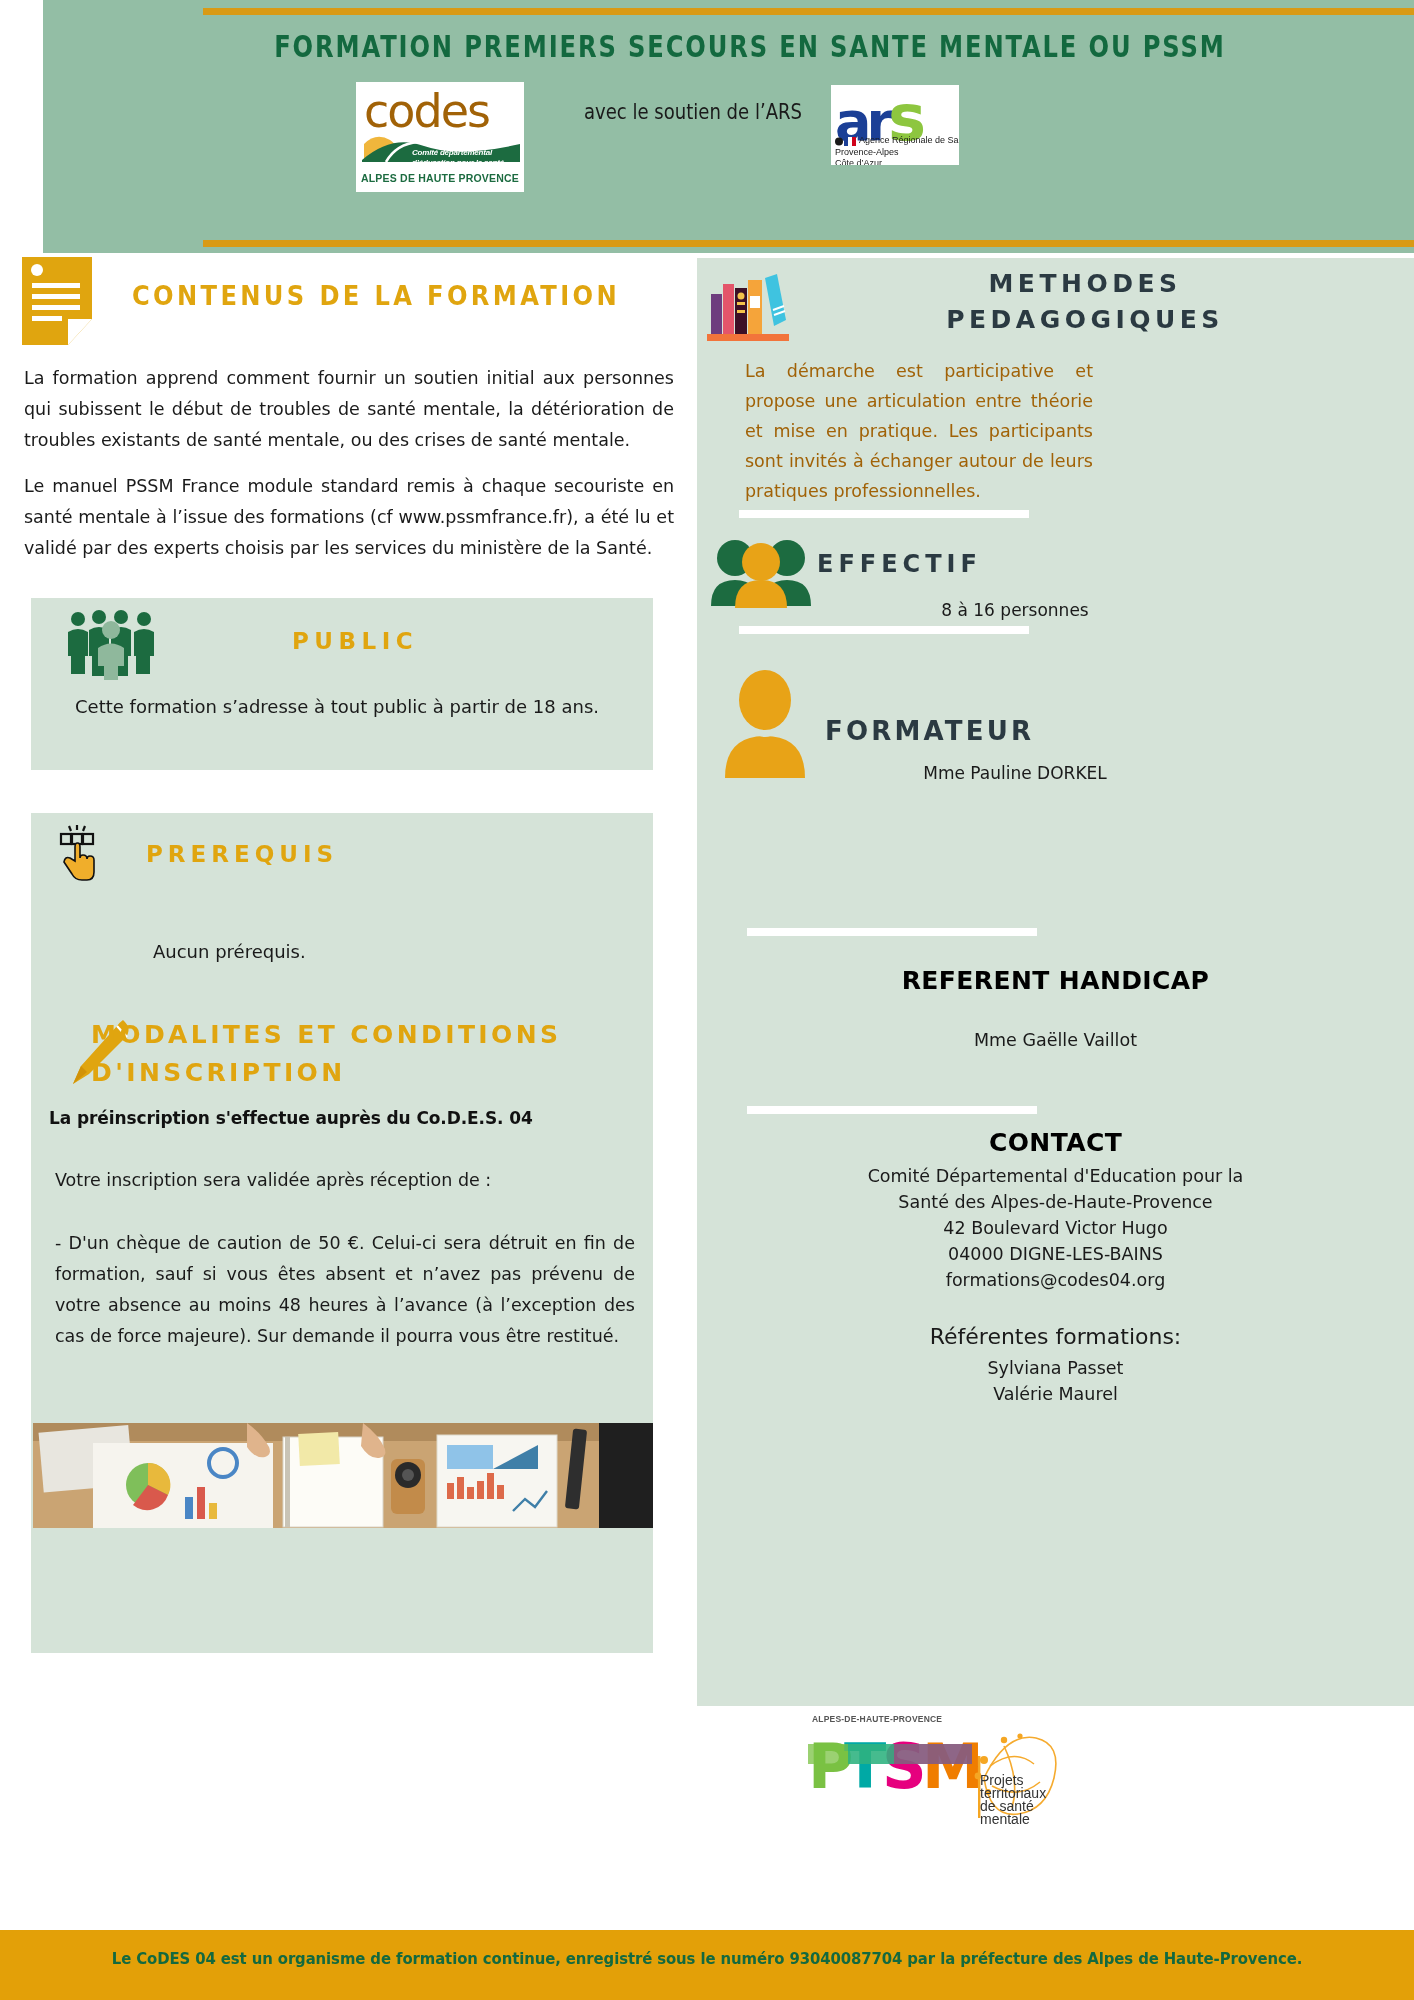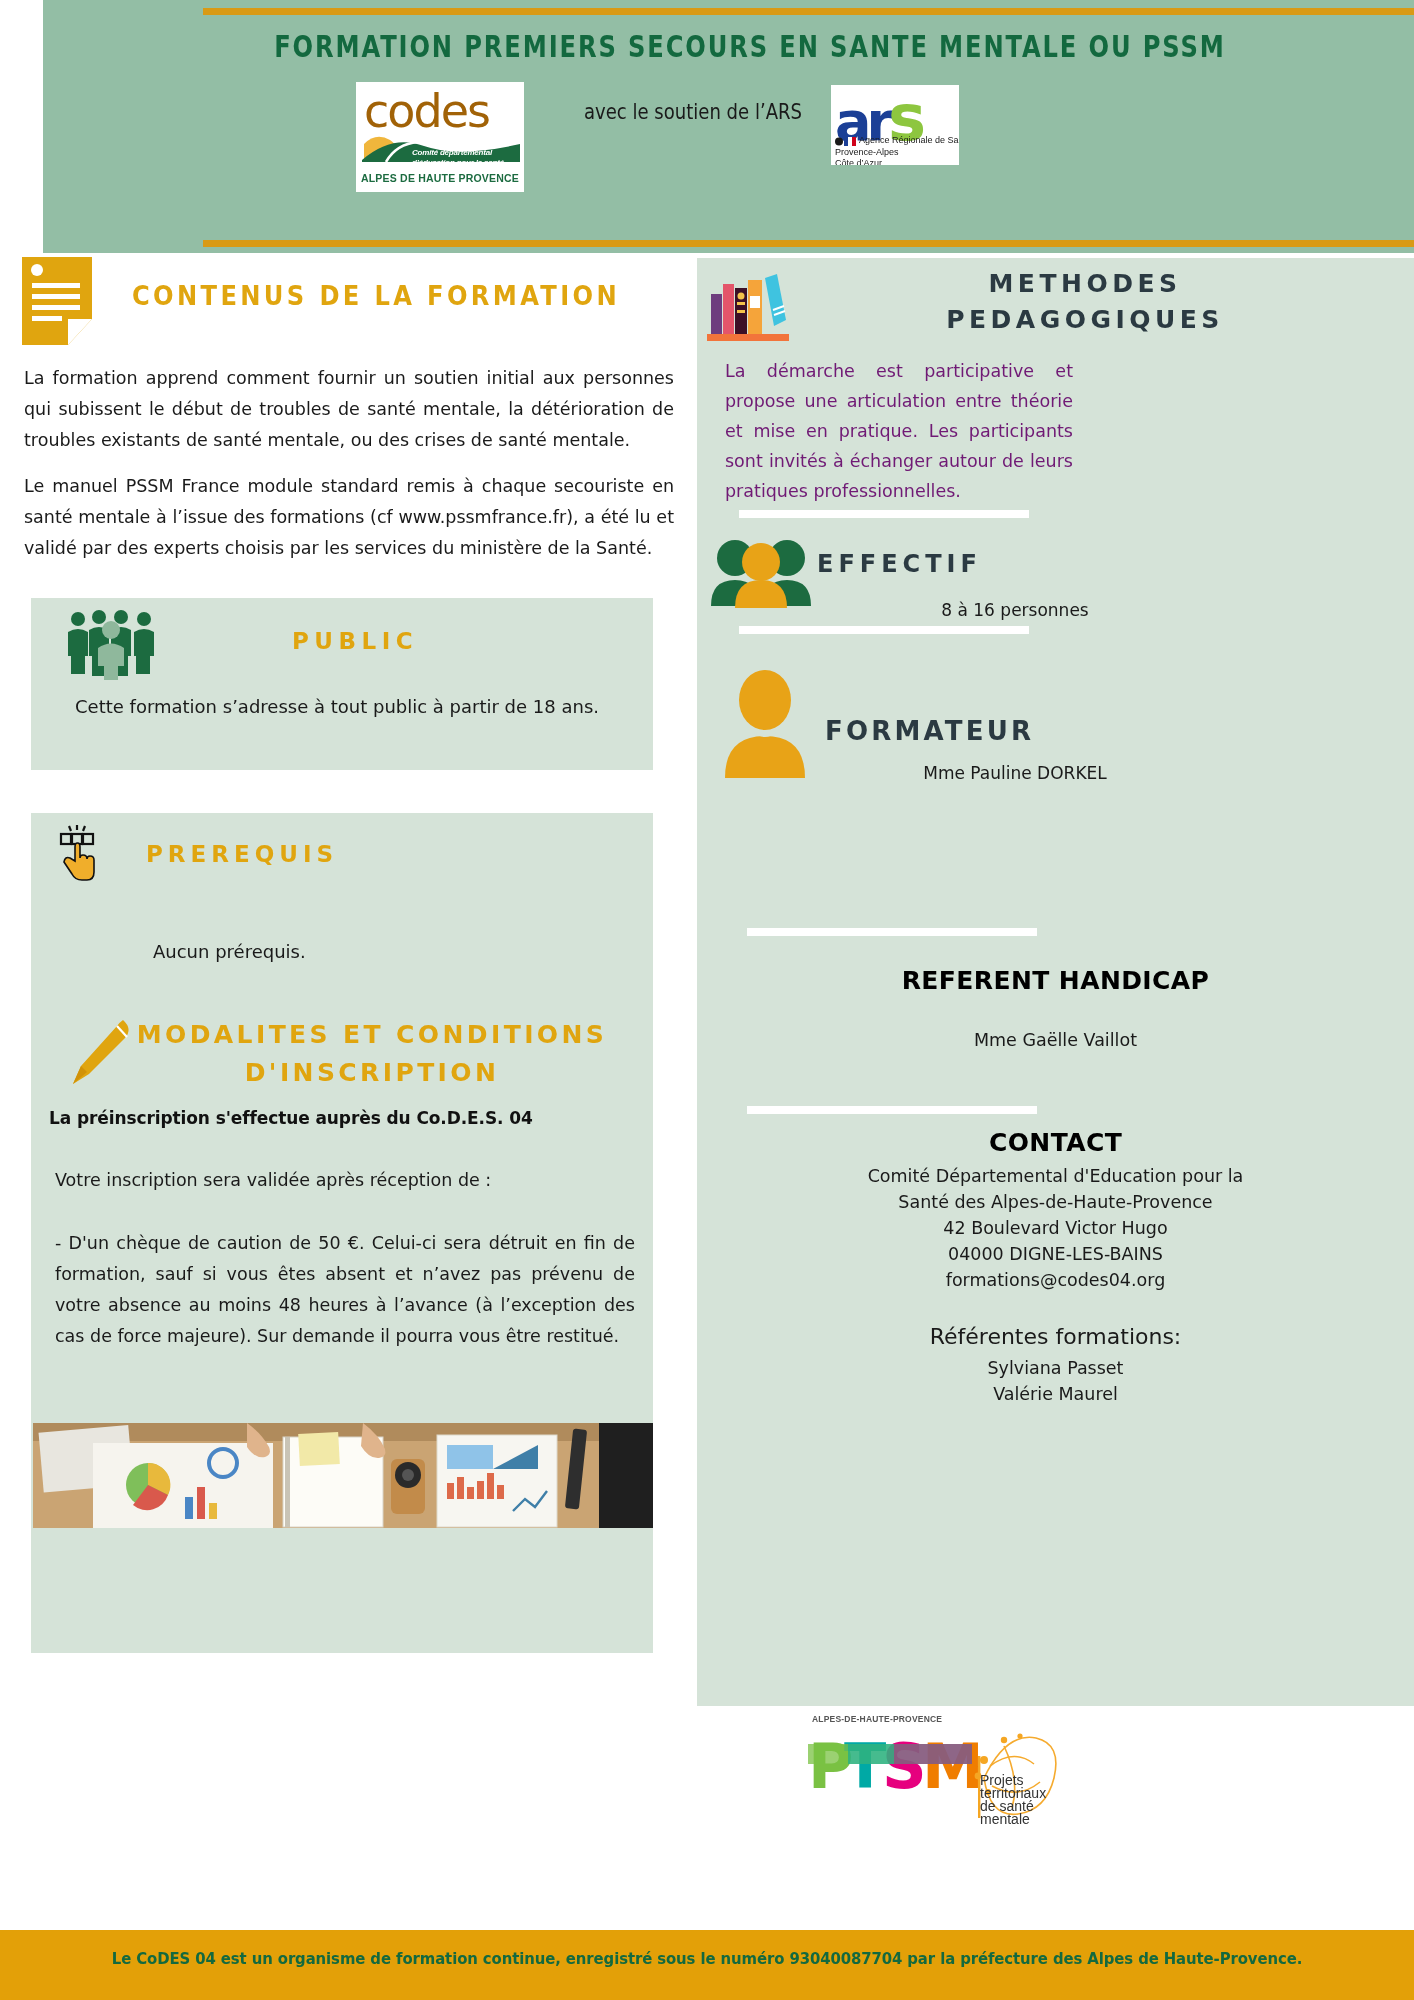--- a/index.html
+++ b/index.html
@@ -127,21 +127,21 @@
   .prereq-body {
     position: absolute; left: 122px; top: 128px;
     font-family: "DejaVu Sans", sans-serif; font-size: 18px; color: #1a1a1a;
   }
 
   
   .modal-card { left: 31px; top: 745px; width: 622px; height: 655px; }
   .pencil-icon { position: absolute; left: 32px; top: 18px; width: 76px; height: 76px; }
   .modal-title {
     position: absolute; left: 0; top: 18px; width: 622px;
-    text-align: center; padding-left: 60px;
+    text-align: left; padding-left: 60px;
     font-family: "DejaVu Sans", sans-serif; font-weight: 700; font-size: 25px;
     color: #e0a50f; letter-spacing: 3.4px; line-height: 38px;
   }
   .modal-strong {
     position: absolute; left: 18px; top: 110px; width: 600px;
     font-family: "DejaVu Sans", sans-serif; font-weight: 700; font-size: 17px;
     color: #111; letter-spacing: -0.1px;
   }
   .modal-line1 {
     position: absolute; left: 24px; top: 172px; width: 580px;
@@ -164,23 +164,23 @@
     position: absolute; left: 697px; top: 258px; width: 717px; height: 1448px;
     background: #d5e3d8;
   }
   .books-icon { position: absolute; left: 10px; top: 12px; width: 82px; height: 72px; }
   .meth-title {
     position: absolute; left: 108px; top: 8px; width: 560px; text-align: center;
     font-family: "DejaVu Sans", sans-serif; font-weight: 700; font-size: 25px;
     color: #2b3a42; letter-spacing: 4.5px; line-height: 36px;
   }
   .meth-body {
-    position: absolute; left: 28px; top: 98px; width: 348px;
+    position: absolute; left: 48px; top: 98px; width: 348px;
     font-family: "DejaVu Sans", sans-serif; font-size: 17.5px; line-height: 30px;
-    color: #701a75; text-align: justify;
+    color: #a16207; text-align: justify;
   }
   .divider {
     position: absolute; height: 8px; background: #ffffff;
   }
   .grp-icon { position: absolute; width: 104px; height: 72px; }
   .effectif-title {
     position: absolute; font-family:"DejaVu Sans", sans-serif; font-weight: 700;
     font-size: 24px; color: #2b3a42; letter-spacing: 5px;
   }
   .centered-sub {

